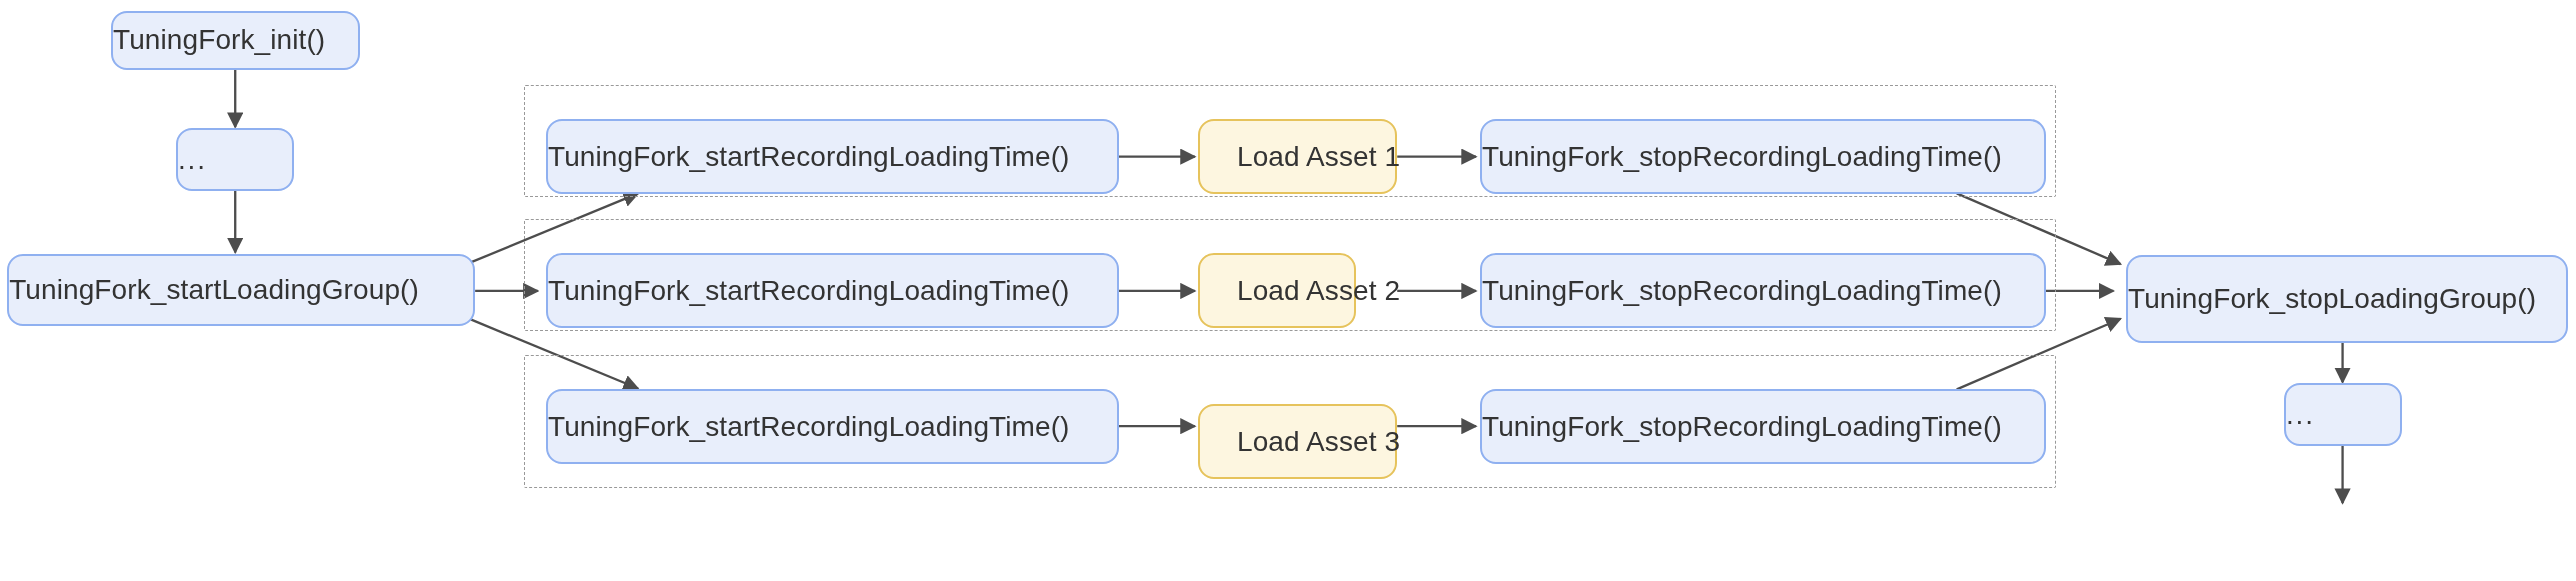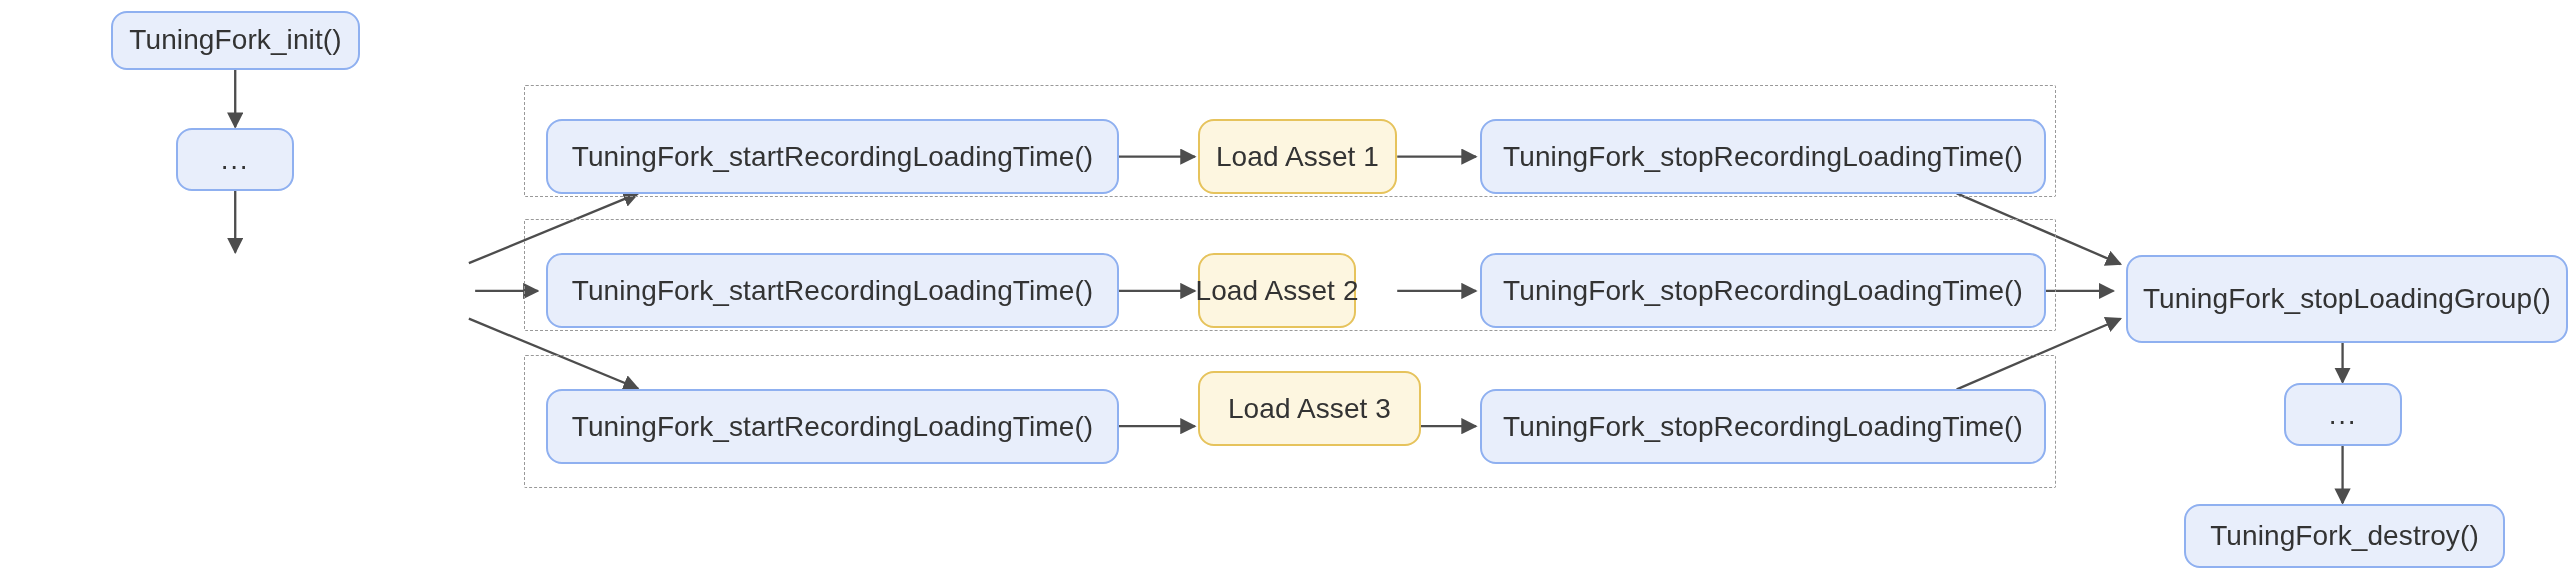--- a/index.html
+++ b/index.html
@@ -23,35 +23,35 @@
     top: 0;
     width: 2576px;
     height: 581px;
     pointer-events: none;
   }
   .node {
     position: absolute;
     box-sizing: border-box;
     display: flex;
     align-items: center;
-    justify-content: center;
     border-radius: 16px;
     font-size: 28px;
     line-height: 1;
     color: #333333;
     white-space: nowrap;
     letter-spacing: 0.1px;
   }
   .node-blue {
     background: #e8eefb;
     border: 2.2px solid #8fb0f0;
   }
   .node-yellow {
     background: #fdf6e0;
     border: 2.2px solid #e6c35c;
+    padding-left: 37px;
   }
   .ellipsis {
     font-size: 28px;
     color: #333333;
     letter-spacing: 1.8px;
   }
   .subgraph {
     position: absolute;
     box-sizing: border-box;
     border: 1.8px dashed #999999;
@@ -103,20 +103,23 @@
   </svg>
 
   <div class="node node-blue" style="left:111px; top:10.7px; width:249px; height:59px;">
     <span>TuningFork_init()</span>
   </div>
 
   <div class="node node-blue" style="left:176px; top:128px; width:118px; height:63px;">
     <span class="ellipsis">...</span>
   </div>
 
+  <div class="node node-blue" style="left:7.2px; top:254px; width:468px; height:72px;">
+    <span>TuningFork_startLoadingGroup()</span>
+  </div>
 
   <div class="subgraph" style="left:524px; top:85px; width:1532px; height:112px;"></div>
   <div class="subgraph" style="left:524px; top:219px; width:1532px; height:112px;"></div>
   <div class="subgraph" style="left:524px; top:355px; width:1532px; height:133px;"></div>
 
   <div class="node node-blue" style="left:546px; top:119px; width:573px; height:75px;">
     <span>TuningFork_startRecordingLoadingTime()</span>
   </div>
   <div class="node node-yellow" style="left:1198px; top:119px; width:199px; height:75px;">
     <span>Load Asset 1</span>
@@ -131,33 +134,30 @@
   <div class="node node-yellow" style="left:1198px; top:253px; width:158px; height:75px;">
     <span>Load Asset 2</span>
   </div>
   <div class="node node-blue" style="left:1480px; top:253px; width:566px; height:75px;">
     <span>TuningFork_stopRecordingLoadingTime()</span>
   </div>
 
   <div class="node node-blue" style="left:546px; top:389px; width:573px; height:75px;">
     <span>TuningFork_startRecordingLoadingTime()</span>
   </div>
-  <div class="node node-yellow" style="left:1198px; top:371px; width:223px; height:75px;">
+  <div class="node node-yellow" style="left:1198px; top:404px; width:199px; height:75px;">
     <span>Load Asset 3</span>
   </div>
   <div class="node node-blue" style="left:1480px; top:389px; width:566px; height:75px;">
     <span>TuningFork_stopRecordingLoadingTime()</span>
   </div>
 
   <div class="node node-blue" style="left:2126px; top:255px; width:442px; height:88px;">
     <span>TuningFork_stopLoadingGroup()</span>
   </div>
 
   <div class="node node-blue" style="left:2284px; top:383px; width:118px; height:63px;">
     <span class="ellipsis">...</span>
   </div>
 
-  <div class="node node-blue" style="left:2184px; top:504px; width:321px; height:64px;">
-    <span>TuningFork_destroy()</span>
-  </div>
 
 </div>
 
 
 </body></html>

